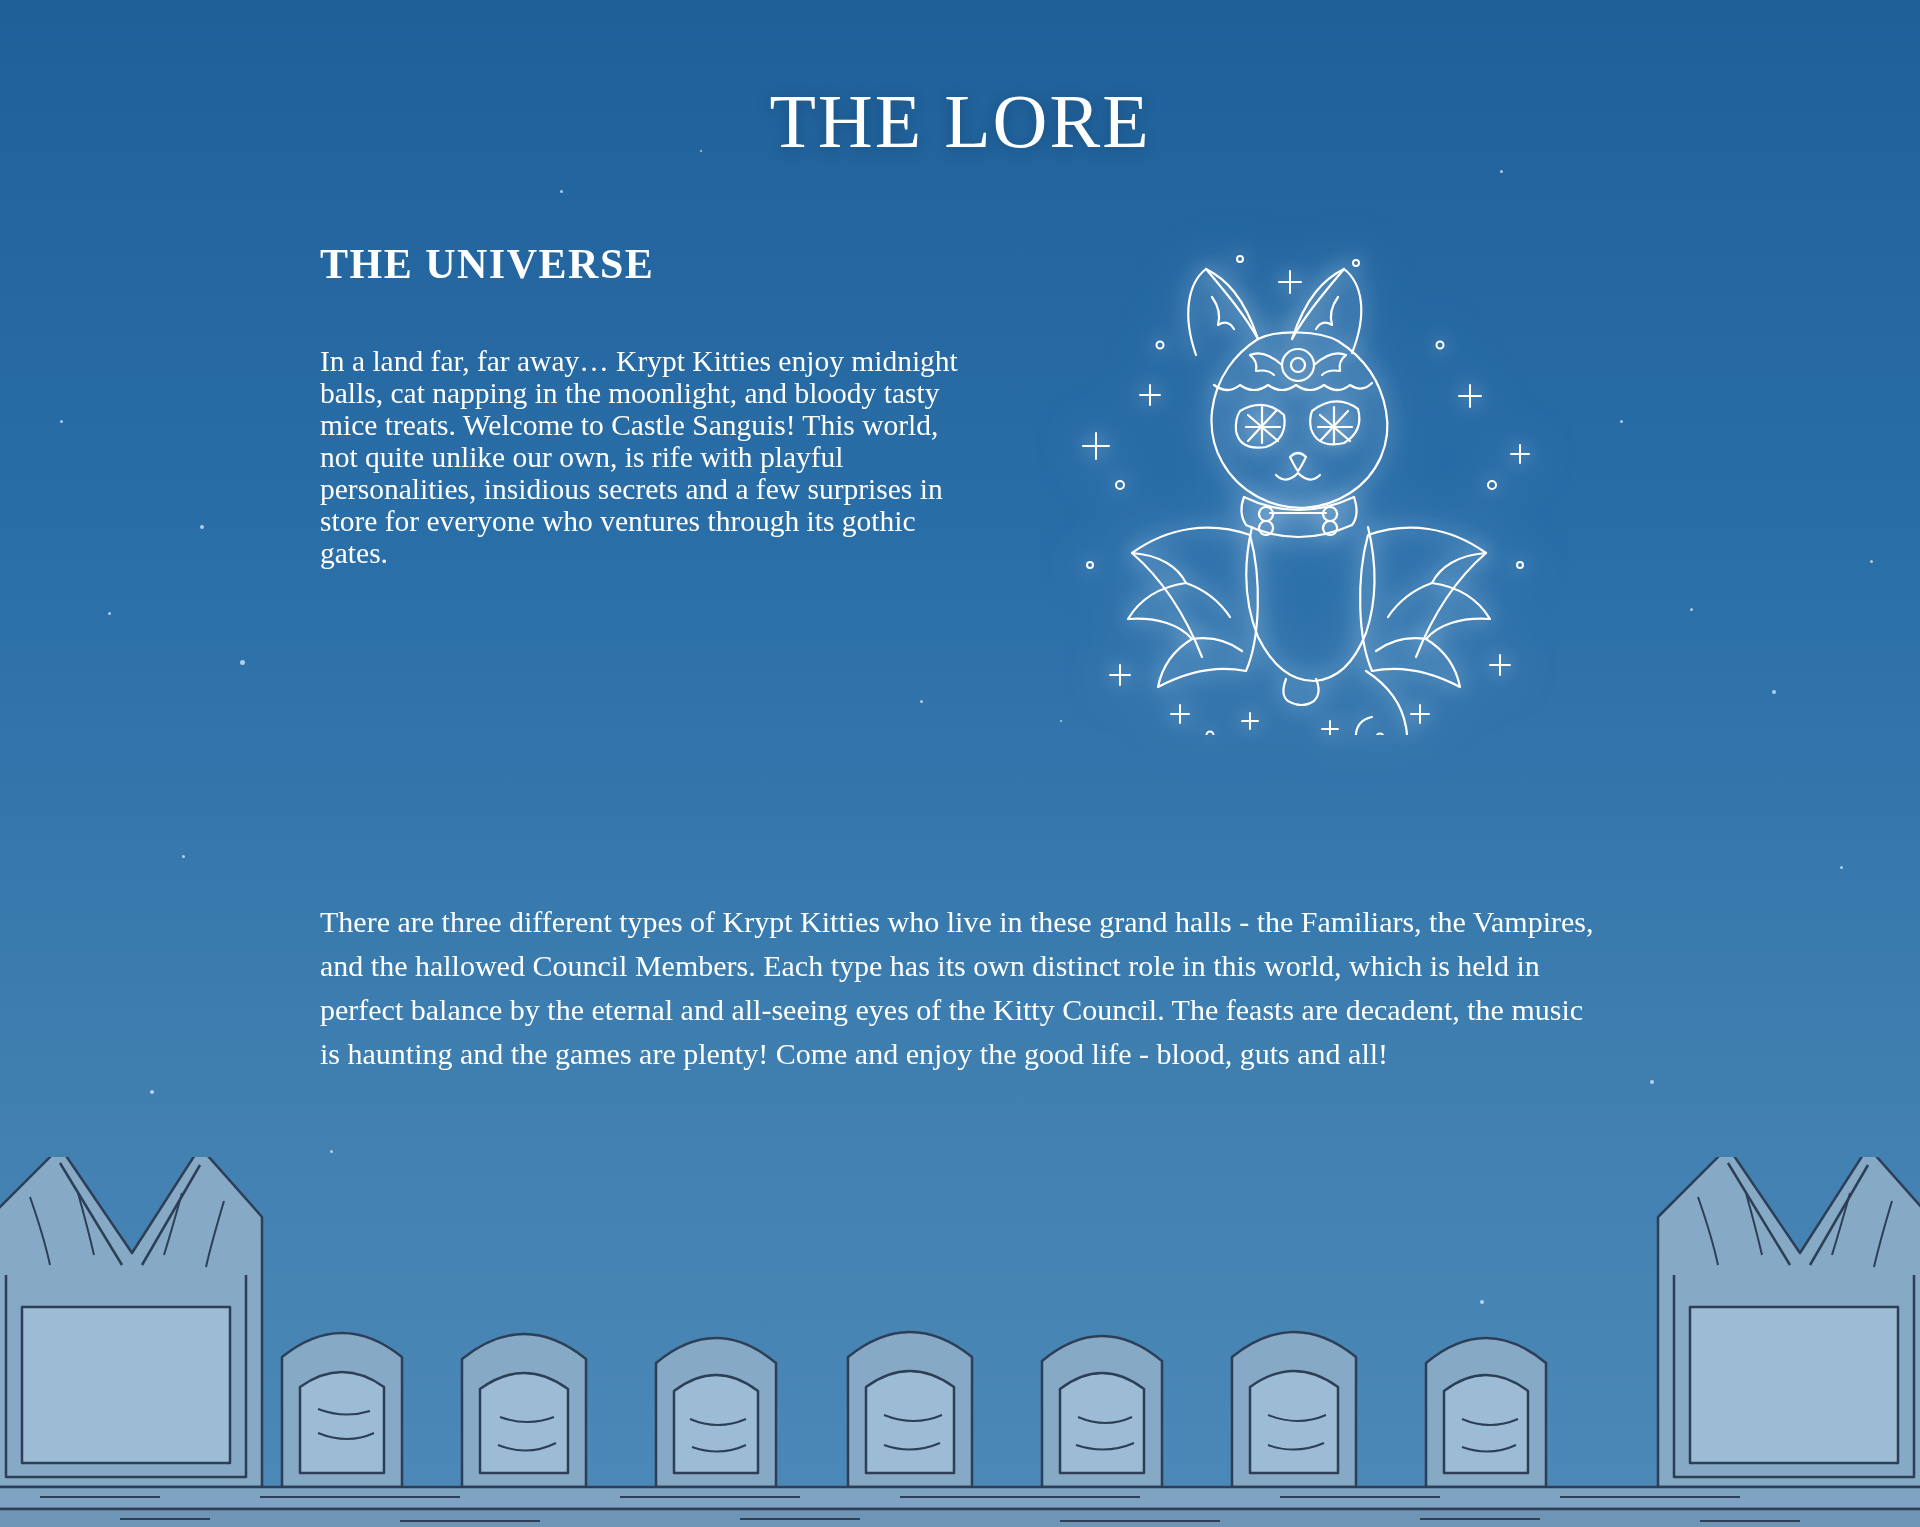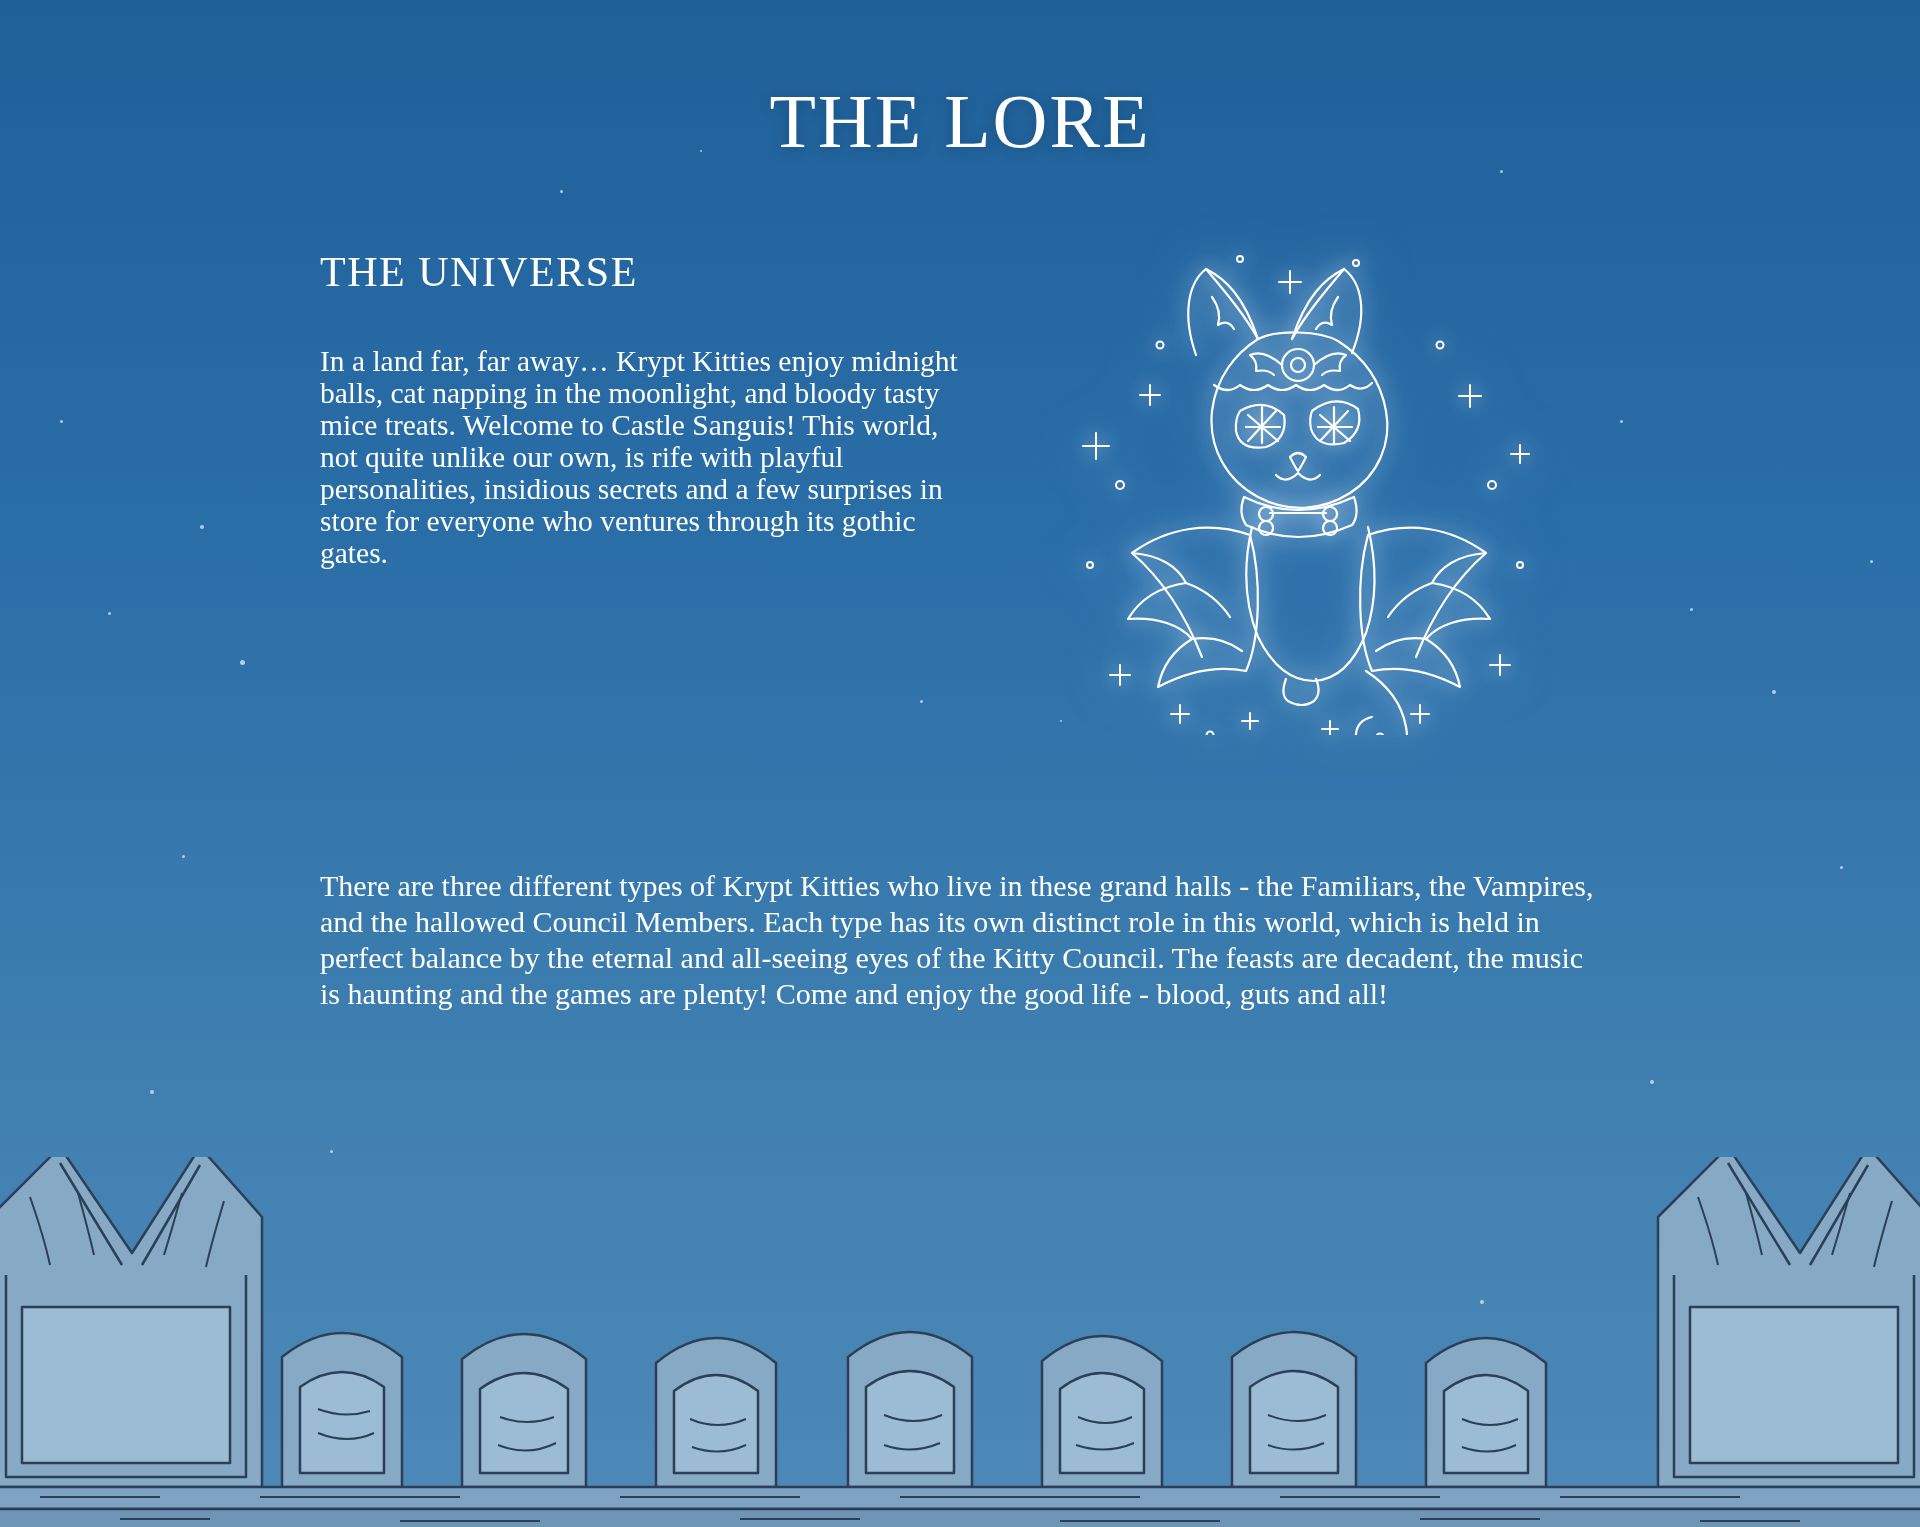--- a/index.html
+++ b/index.html
@@ -44,44 +44,44 @@
     width: 1920px;
     text-align: center;
     font-size: 76px;
     letter-spacing: 2px;
     font-weight: 400;
     text-shadow: 0 2px 14px rgba(10,40,70,.35);
   }
 
   .section-heading {
     position: absolute;
-    top: 248px;
+    top: 240px;
     left: 320px;
     font-size: 42px;
     letter-spacing: 1.5px;
-    font-weight: 400;
+    font-weight: 700;
   }
 
   .universe-copy {
     position: absolute;
     top: 345px;
     left: 320px;
     width: 640px;
     font-size: 29.5px;
     line-height: 32px;
     font-weight: 400;
   }
 
   .lower-copy {
     position: absolute;
-    top: 868px;
+    top: 900px;
     left: 320px;
     width: 1290px;
     font-size: 30px;
-    line-height: 36px;
+    line-height: 44px;
     font-weight: 400;
   }
 
   
   .cat-art {
     position: absolute;
     top: 235px;
     left: 1000px;
     width: 560px;
     height: 500px;

